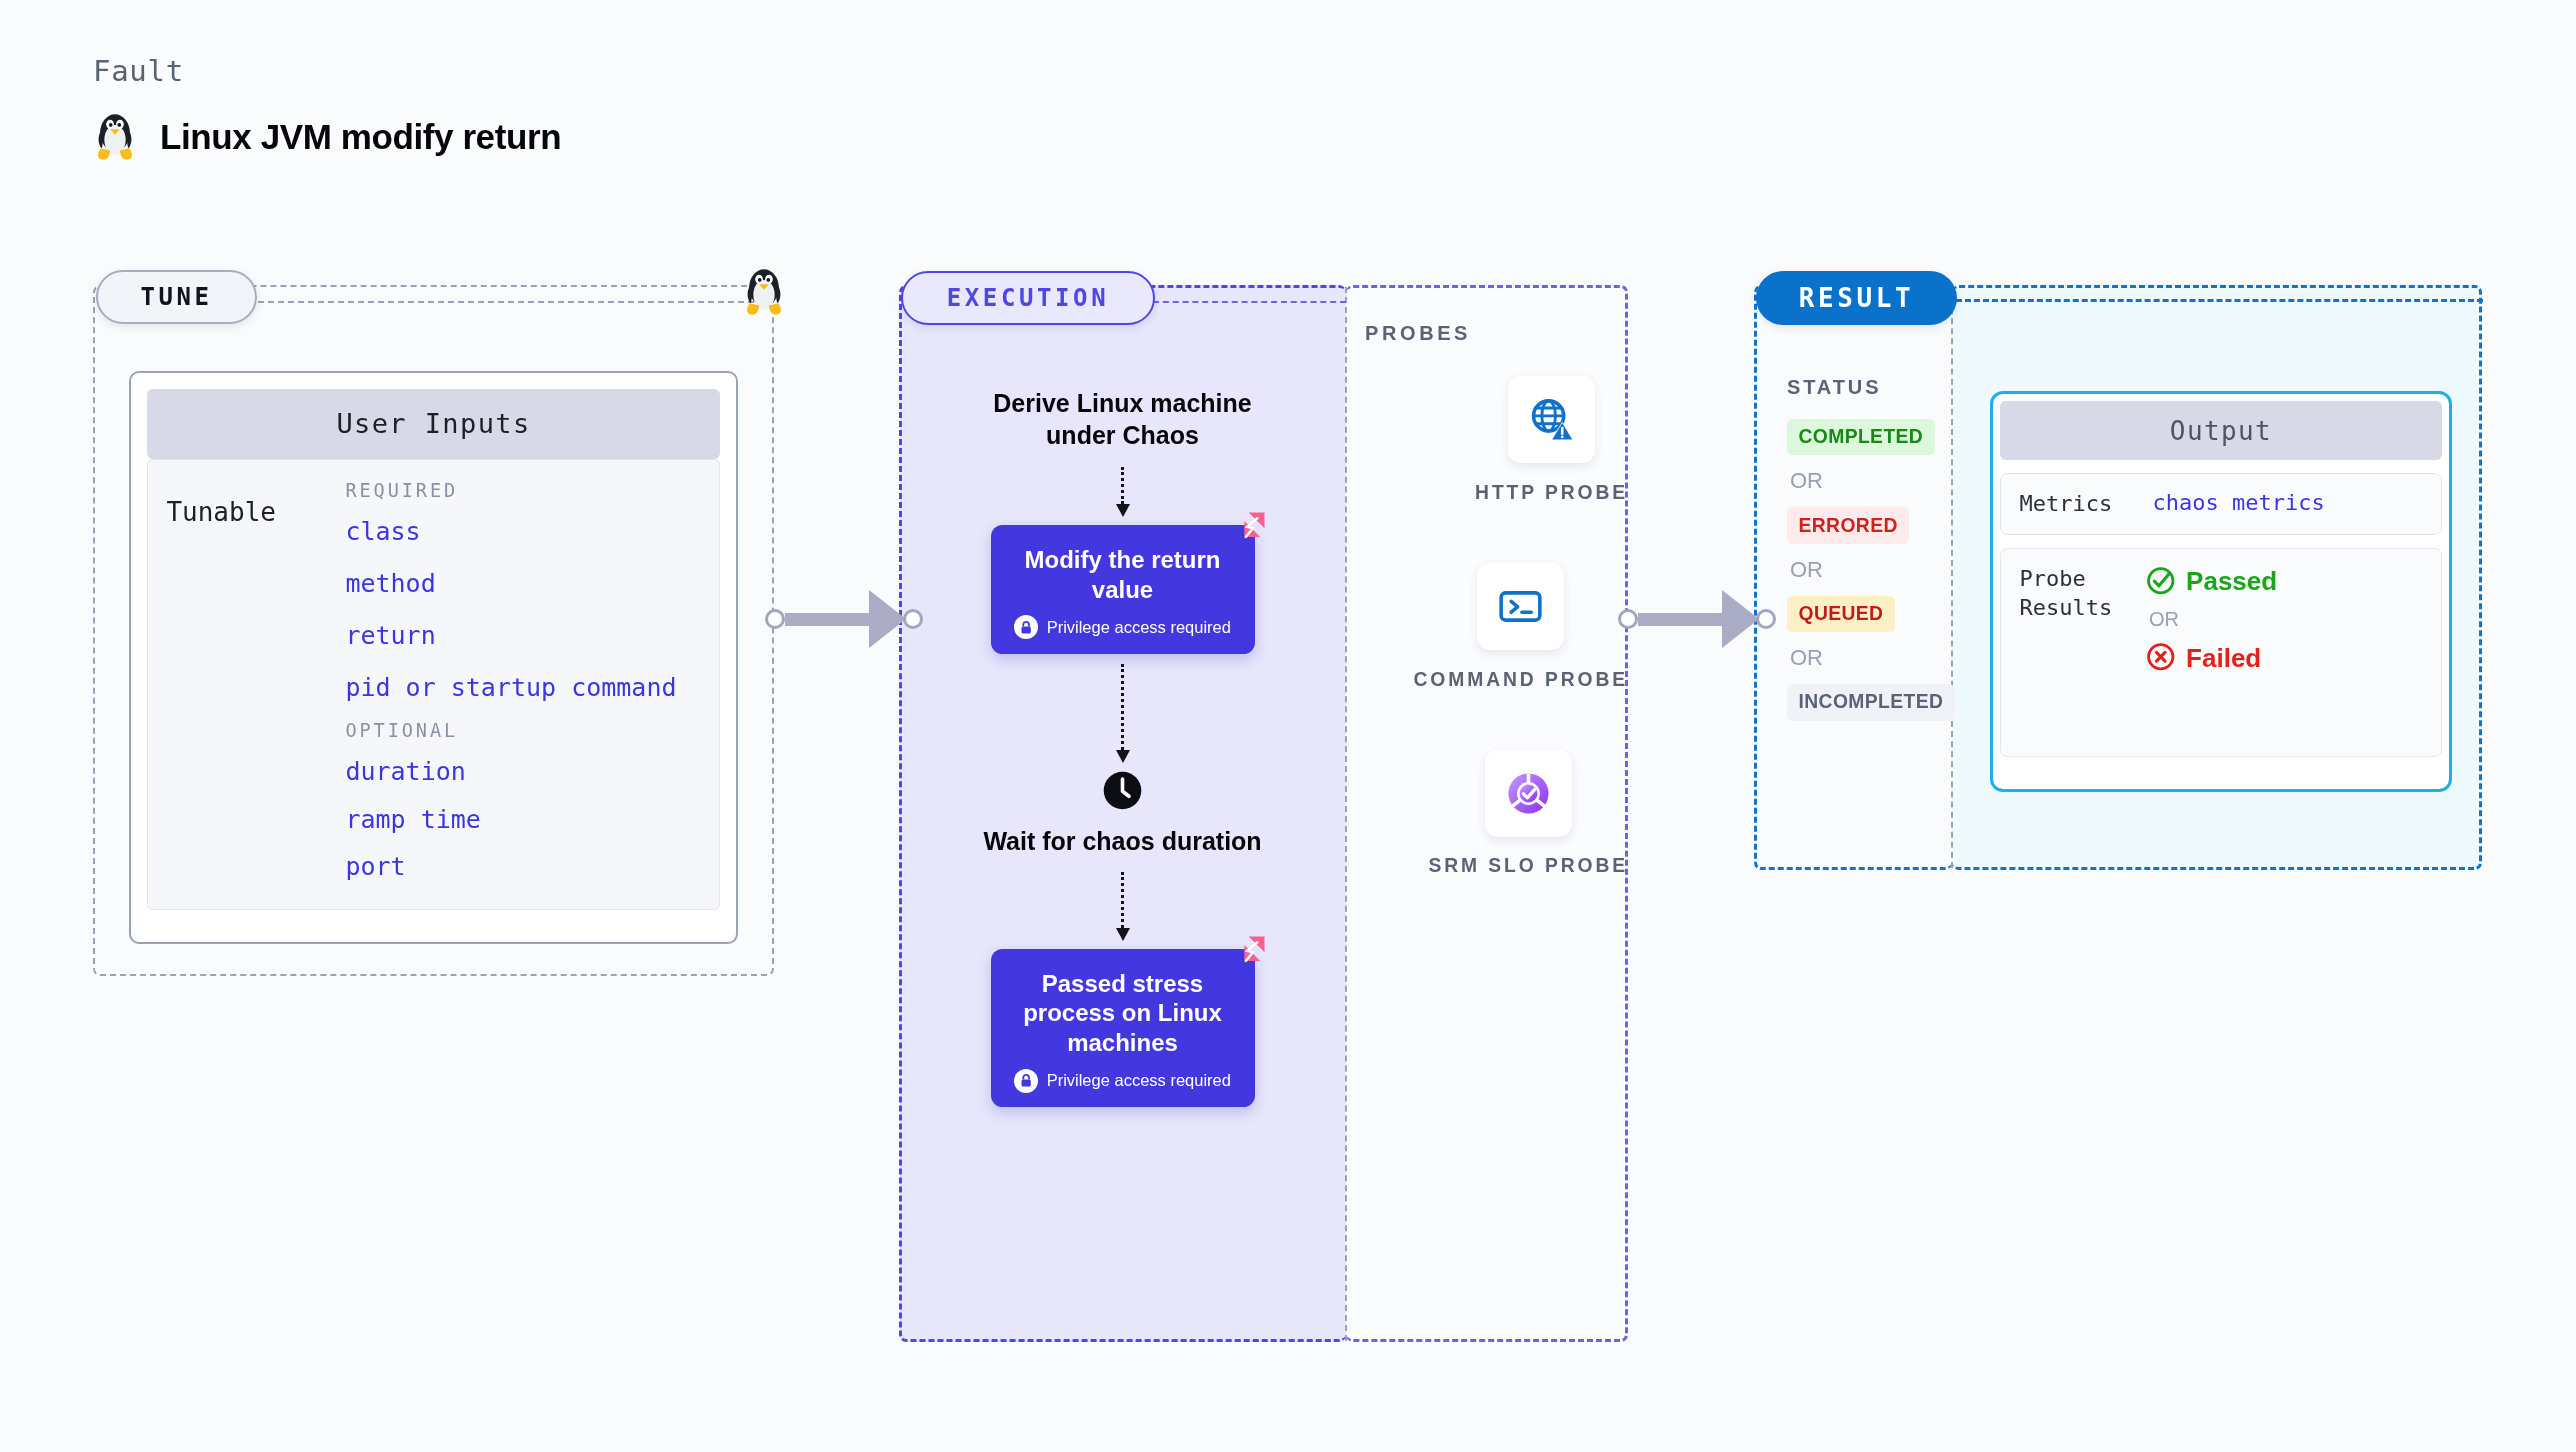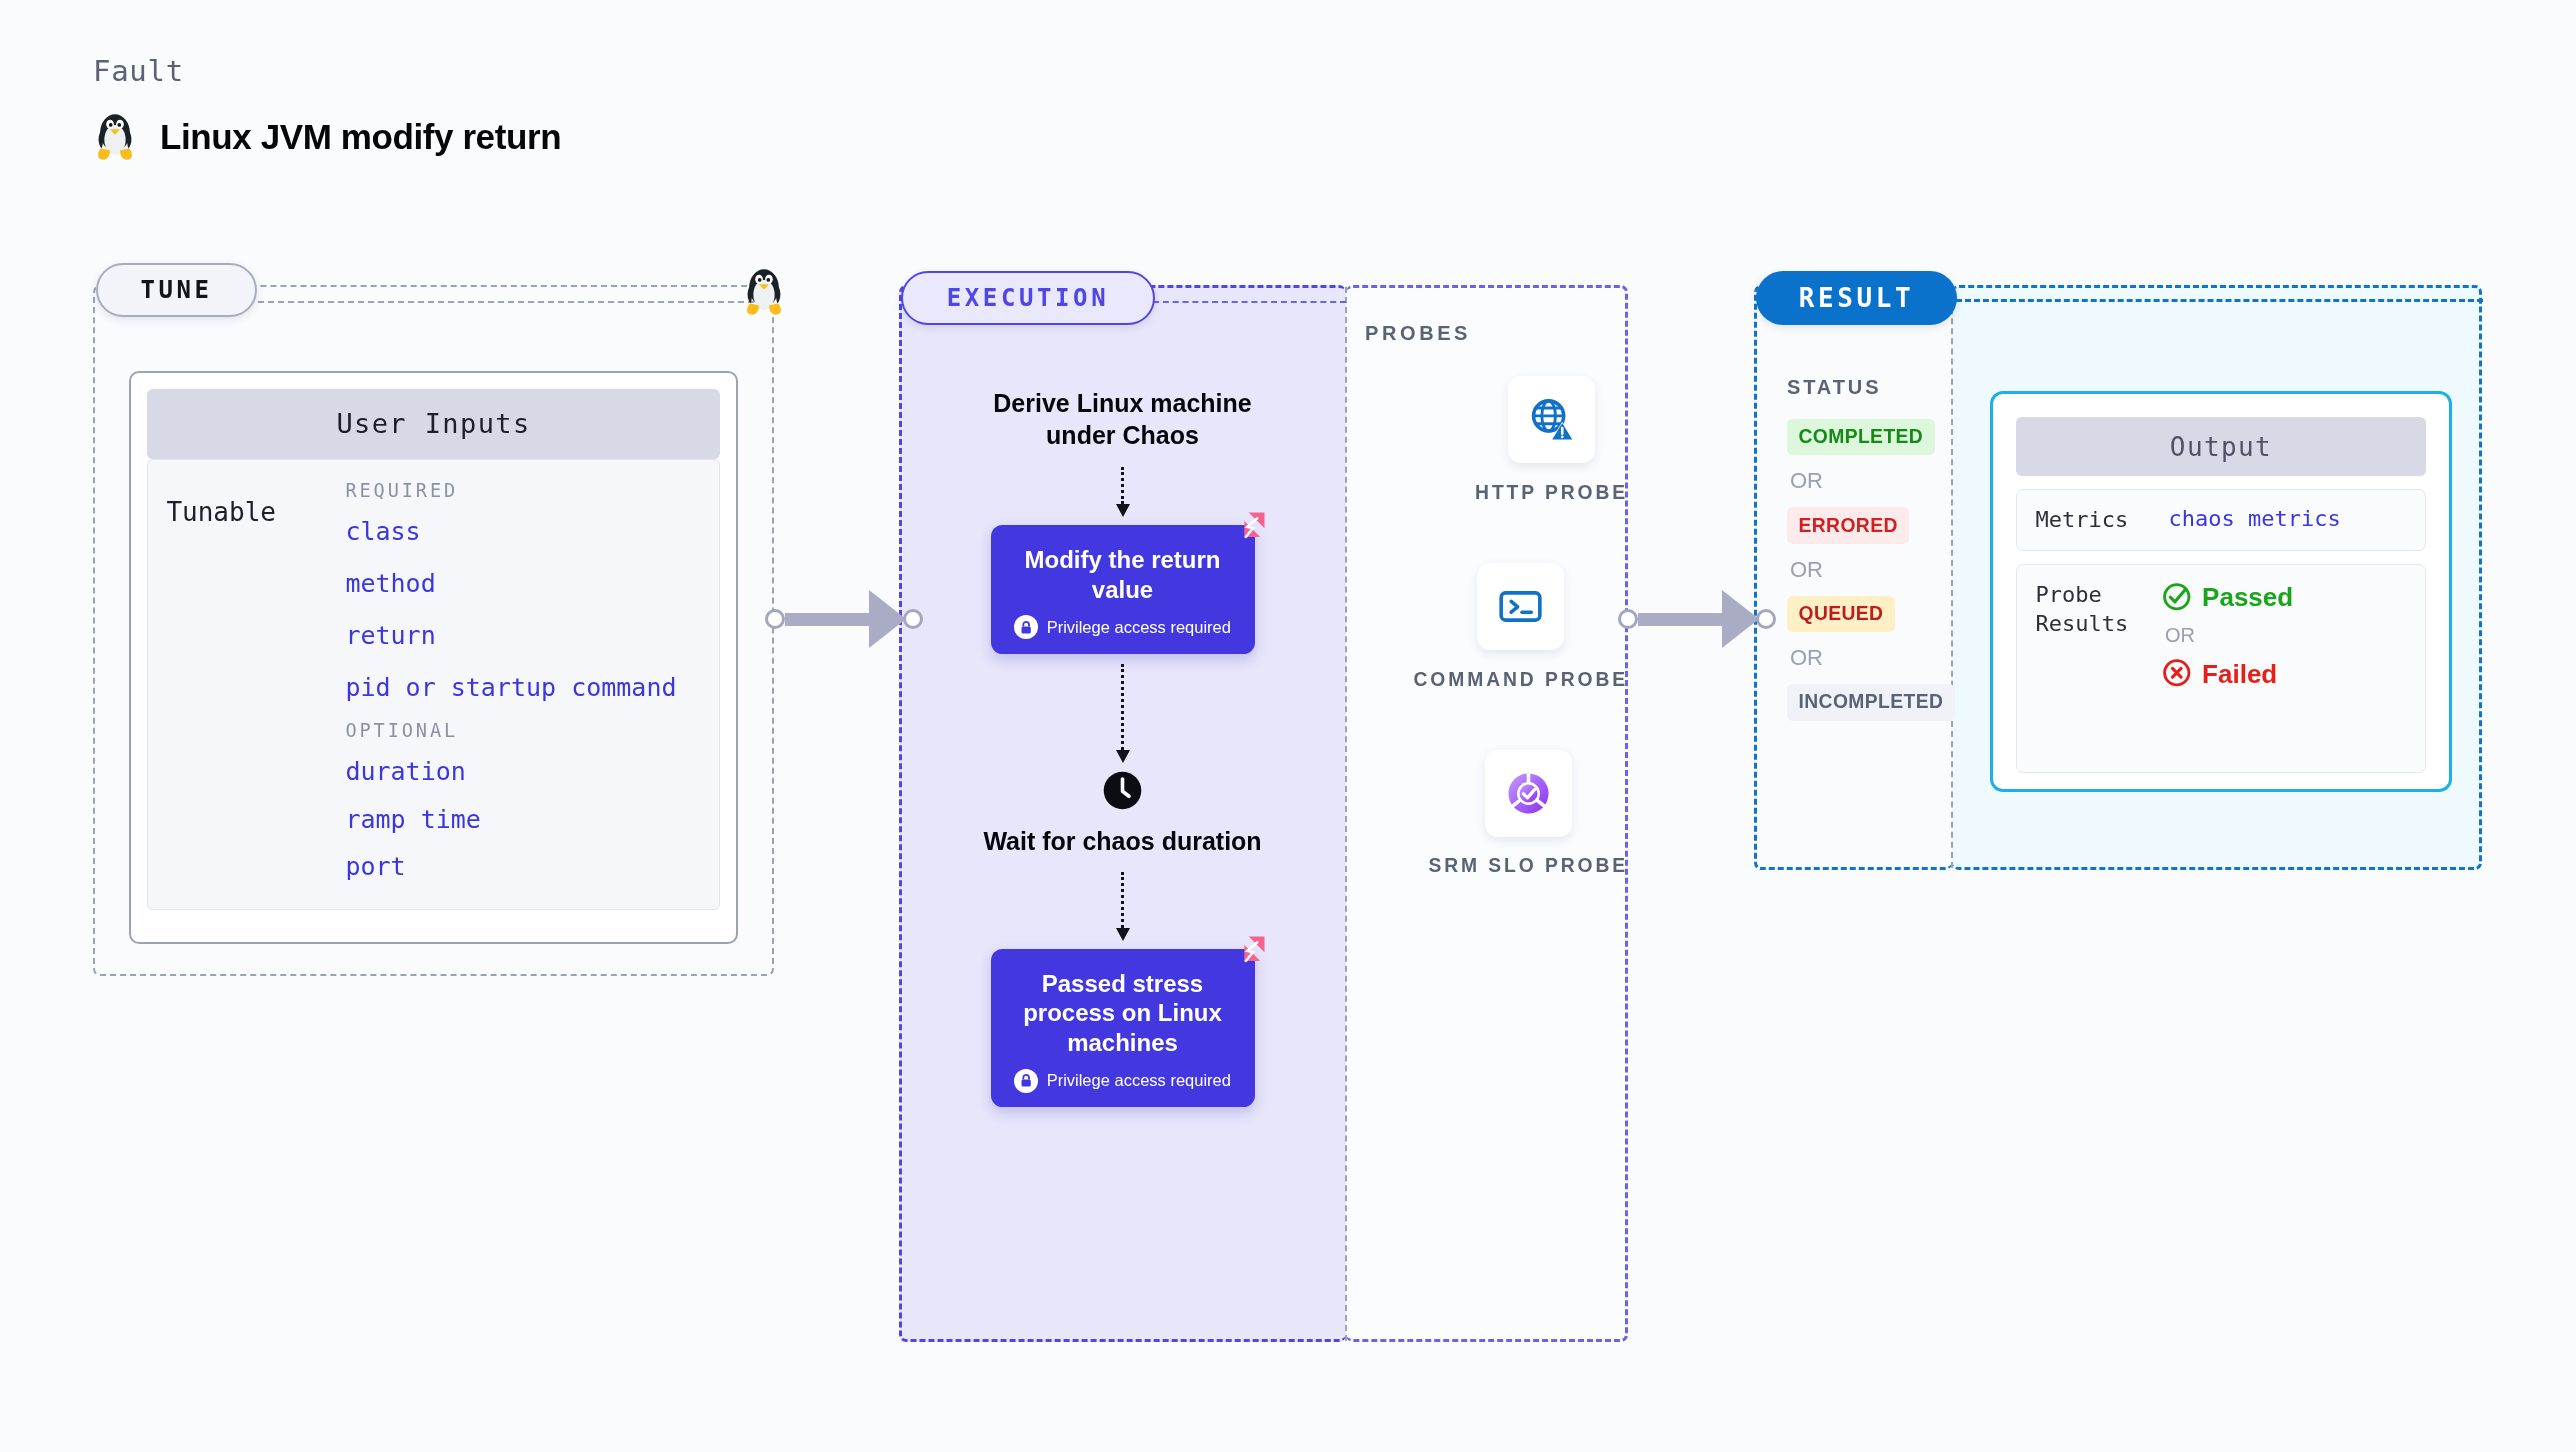--- a/index.html
+++ b/index.html
@@ -62,21 +62,21 @@
   
   .badge-pill{
     display:flex;align-items:center;justify-content:center;
     border-radius:716px;
     font-family:"DejaVu Sans Mono", monospace;
     font-weight:bold;letter-spacing:3.6px;
     box-shadow:0 2.9px 8.6px rgba(25,30,60,.10);
     box-sizing:border-box;
   }
   #tune-badge{
-    left:96px;top:263px;width:161px;height:54px;
+    left:96px;top:270px;width:161px;height:54px;
     background:#f3f4f9;border:2.1px solid #a8adbe;color:#12141c;font-size:24px;
   }
   #exec-badge{
     left:901px;top:271px;width:254px;height:54px;
     background:#e9e8fc;border:2.9px solid #4f46e5;color:#4f46e5;font-size:24px;
   }
   #result-badge{
     left:1756px;top:271px;width:201px;height:54px;
     background:#0b72cb;border:none;color:#ffffff;font-size:26px;
   }
@@ -198,21 +198,21 @@
   }
   .or-text{
     font-size:22px;color:#9aa0b4;margin:13px 0 13px 2.9px;
     font-family:"Liberation Sans", sans-serif;
   }
 
   
   #output-card{
     left:1990px;top:391px;width:462px;height:401px;
     background:#ffffff;border:3.6px solid #1eaee8;border-radius:13px;
-    box-sizing:border-box;padding:23px;
+    box-sizing:border-box;padding:7px;
   }
   #output-header{
     height:59px;background:#d8d9e6;border-radius:5.7px;
     display:flex;align-items:center;justify-content:center;
     font-family:"DejaVu Sans Mono", monospace;font-size:26px;
     color:#4e5466;letter-spacing:1.4px;
   }
   .out-row{
     margin-top:13px;background:#fafbfd;border:1.4px solid #e4e6ef;
     border-radius:7.2px;box-sizing:border-box;padding:15.8px 18.6px;display:flex;

